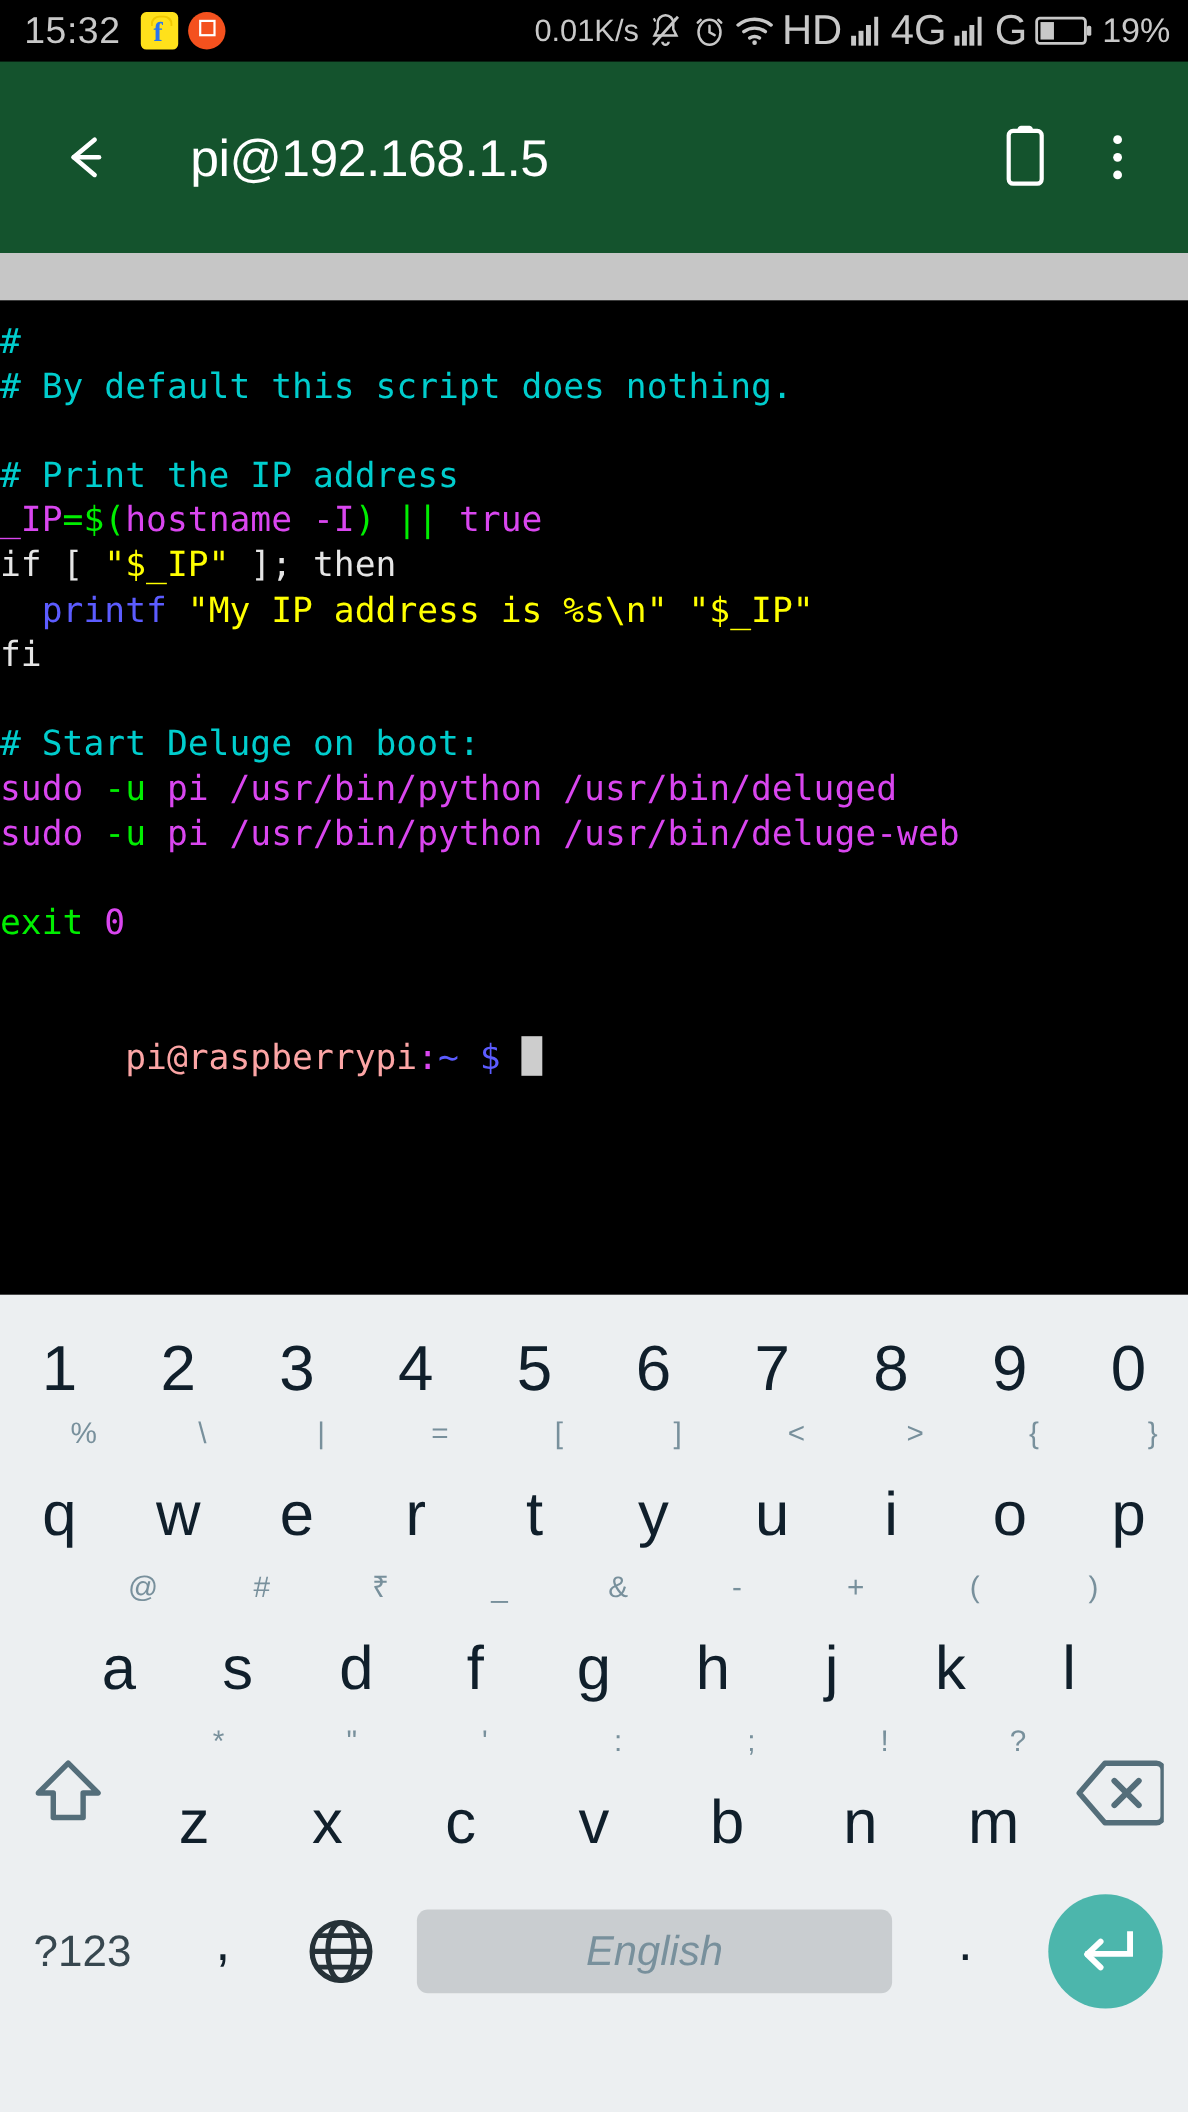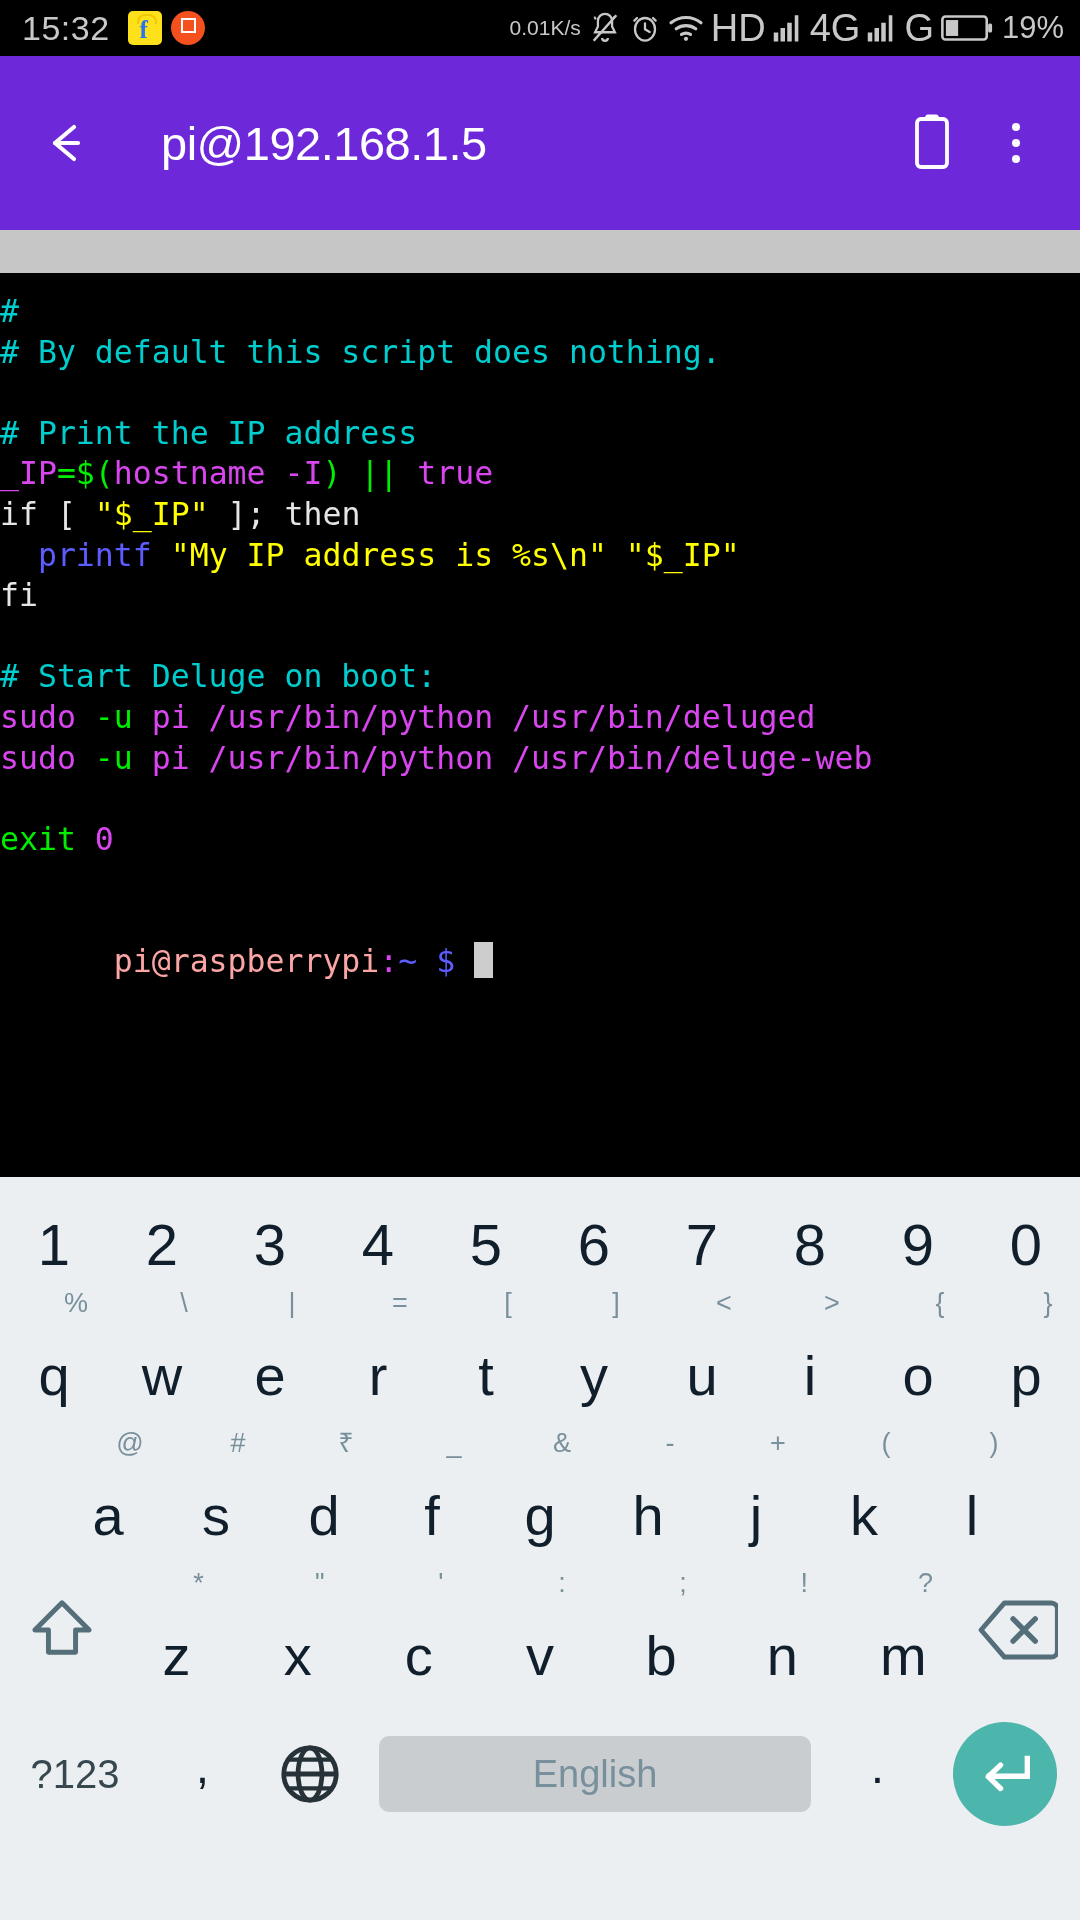--- a/index.html
+++ b/index.html
@@ -94,46 +94,46 @@
     border-top: 2px solid transparent;
   }
   .status-right {
     margin-left: auto;
     display: flex;
     align-items: center;
     gap: 7px;
     color: #c8c8c8;
   }
   .status-speed {
-    font-size: 21px;
+    font-size: 28px;
     letter-spacing: 0;
   }
   .svgic { display: block; }
   .status-text-label {
     font-size: 38px;
     color: #c8c8c8;
     letter-spacing: 0;
   }
   .batt-pct {
     font-size: 31px;
     color: #c8c8c8;
     margin-left: 2px;
   }
 
   
   .appbar {
     position: absolute;
     top: 56px; left: 0;
     width: 1080px;
     height: 174px;
-    background: #6d28d9;
+    background: #14532d;
     display: flex;
     align-items: center;
     box-sizing: border-box;
-    padding: 0 24px 0 48px;
+    padding: 0 24px 0 60px;
   }
   .appbar-back {
     width: 60px; height: 60px;
     display: flex; align-items: center; justify-content: center;
     flex: none;
   }
   .appbar-title {
     color: #ffffff;
     font-size: 47px;
     font-family: "Liberation Sans", sans-serif;
@@ -284,20 +284,21 @@
     margin: 12px 14px;
     height: 76px;
     background: #c9cdd0;
     border-radius: 10px;
     display: flex;
     align-items: center;
     justify-content: center;
     color: #78909c;
     font-size: 38px;
     font-family: "Liberation Sans", sans-serif;
+    font-style: italic;
   }
   .kb-enter {
     flex: 0 0 150px;
     display: flex; align-items: center; justify-content: center;
   }
   .kb-enter-circle {
     width: 104px; height: 104px;
     border-radius: 50%;
     background: #4cb6ac;
     display: flex; align-items: center; justify-content: center;

